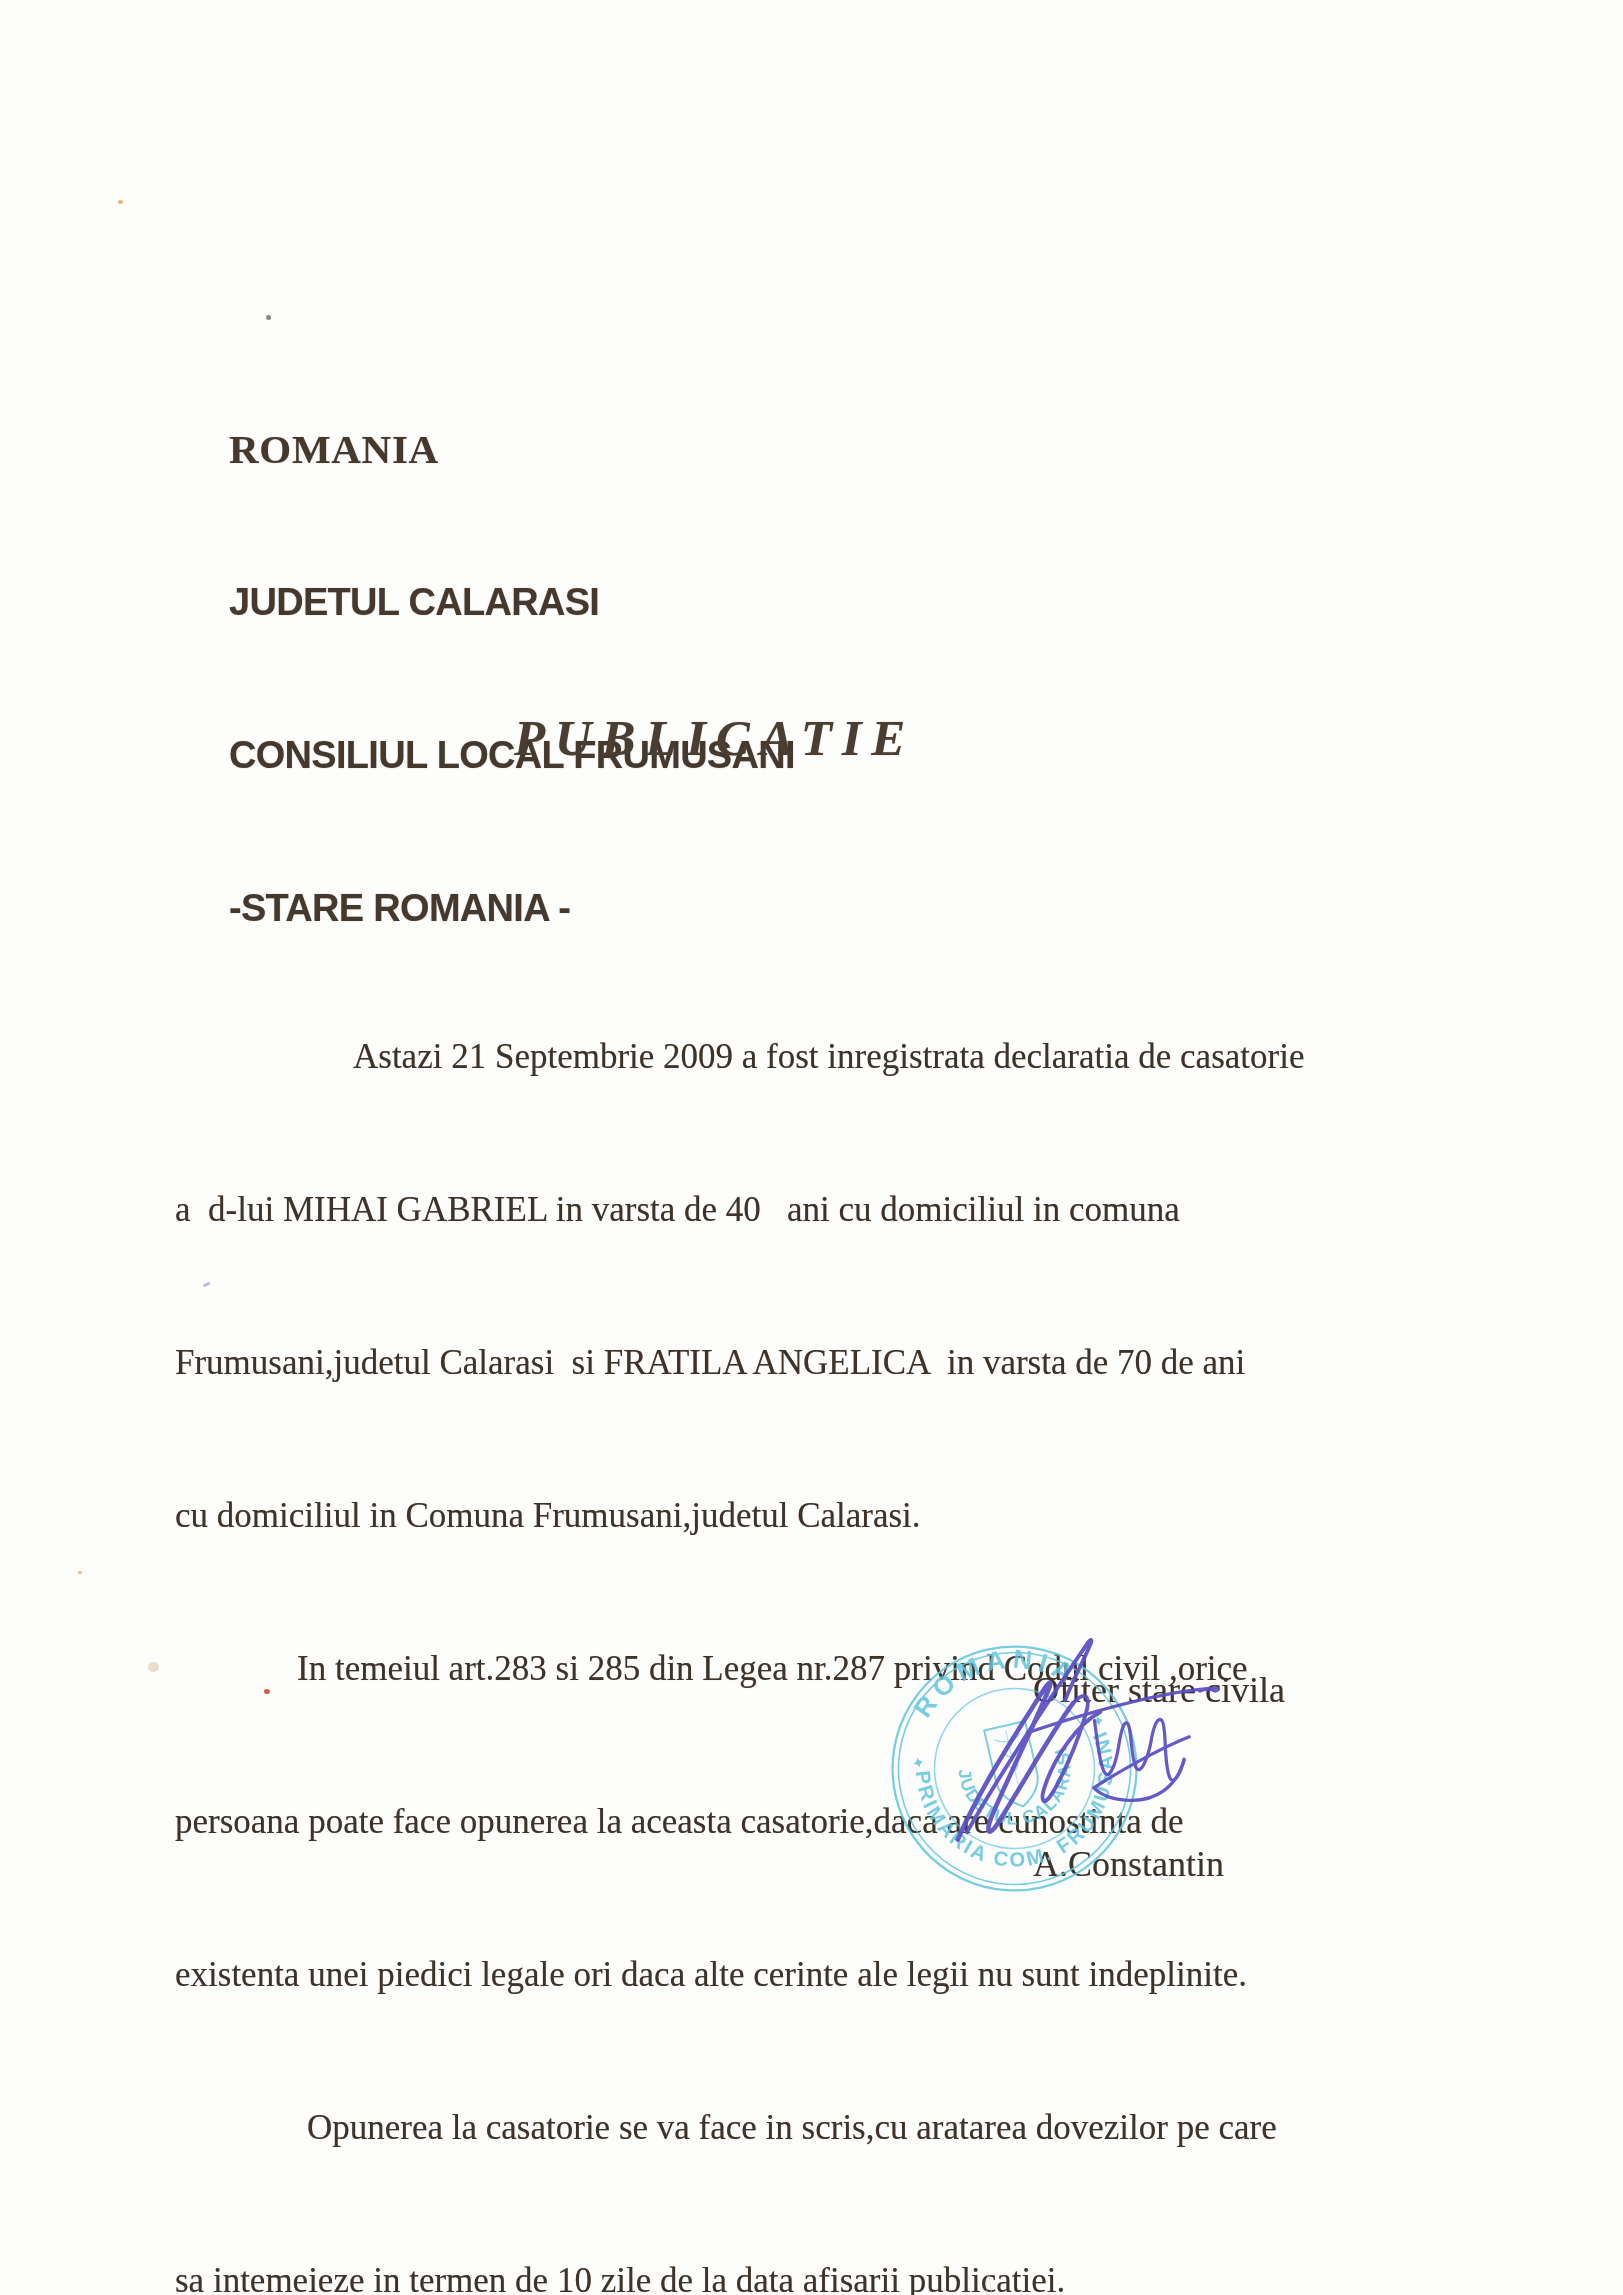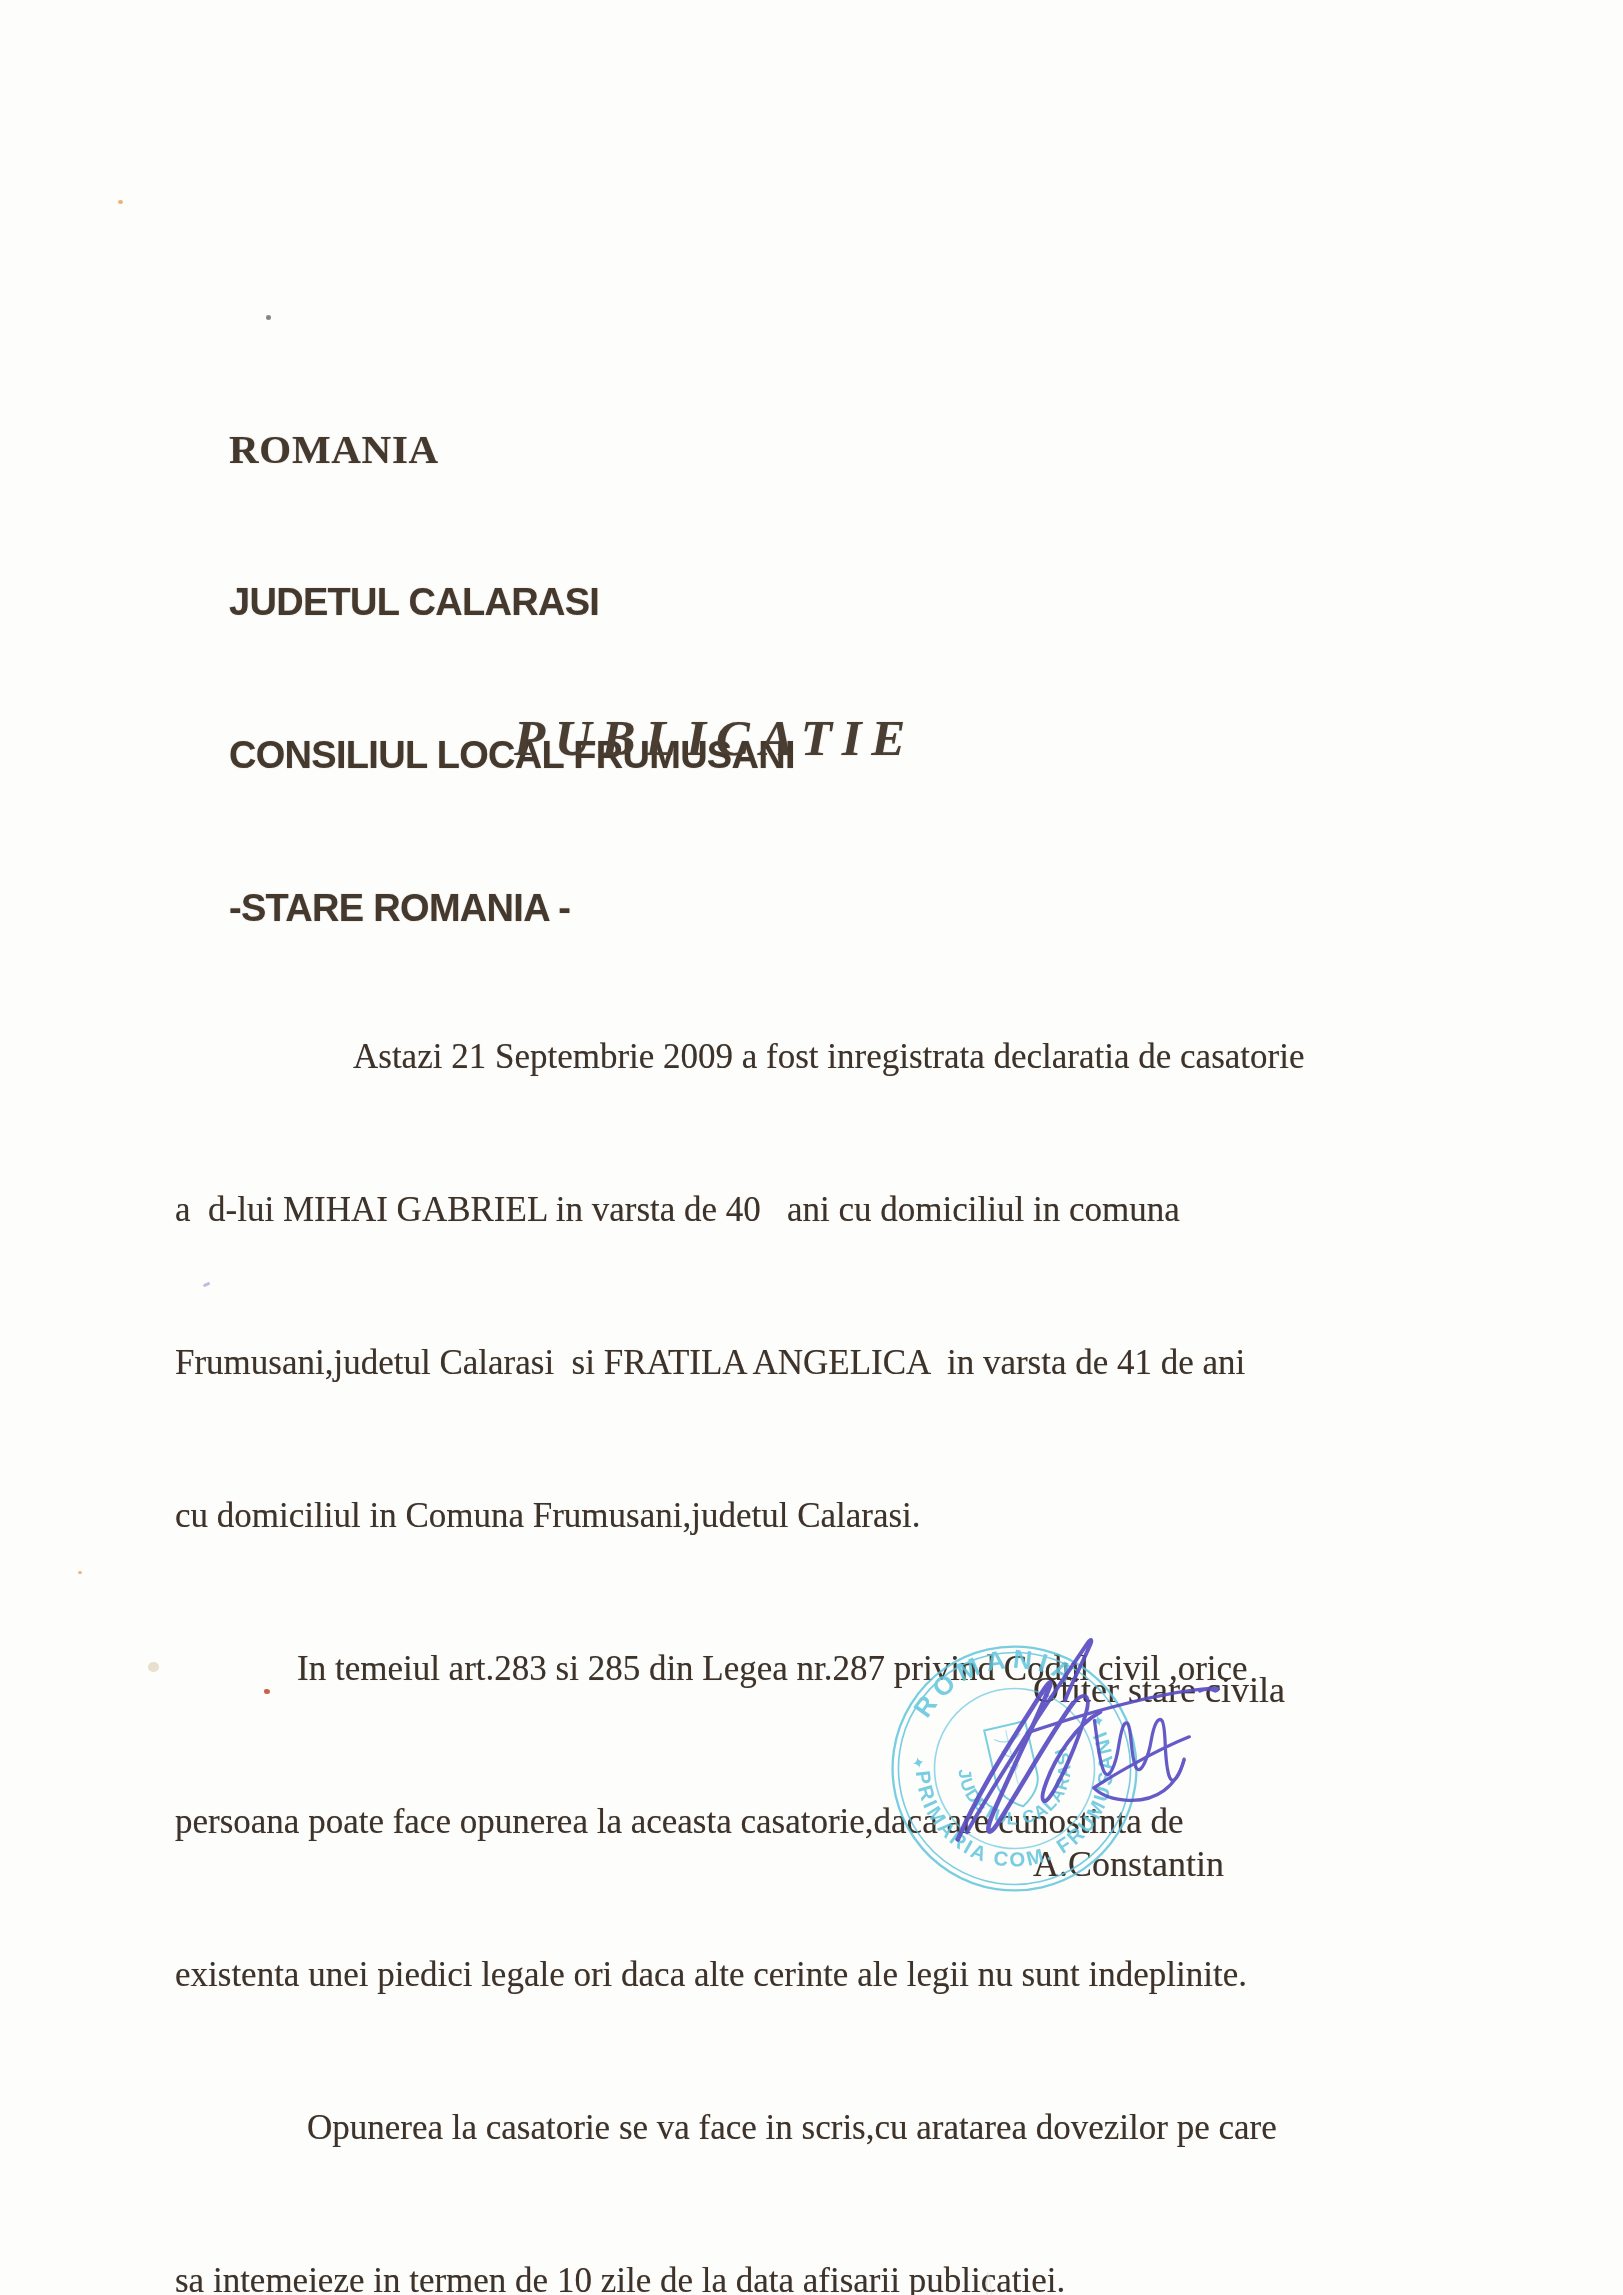--- a/index.html
+++ b/index.html
@@ -98,21 +98,21 @@
     <div class="lh-line">JUDETUL CALARASI</div>
     <div class="lh-line">CONSILIUL LOCAL FRUMUSANI</div>
     <div class="lh-line">-STARE ROMANIA -</div>
   </div>
 
   <div class="doc-title">PUBLICATIE</div>
 
   <div class="doc-body">
     <div class="b-line ind-a">Astazi 21 Septembrie 2009 a fost inregistrata declaratia de casatorie</div>
     <div class="b-line">a  d-lui MIHAI GABRIEL in varsta de 40   ani cu domiciliul in comuna</div>
-    <div class="b-line">Frumusani,judetul Calarasi  si FRATILA ANGELICA  in varsta de 41 de ani</div>
+    <div class="b-line">Frumusani,judetul Calarasi  si FRATILA ANGELICA  in varsta de 70 de ani</div>
     <div class="b-line">cu domiciliul in Comuna Frumusani,judetul Calarasi.</div>
     <div class="b-line ind-b">In temeiul art.283 si 285 din Legea nr.287 privind Codul civil ,orice</div>
     <div class="b-line">persoana poate face opunerea la aceasta casatorie,daca are cunostinta de</div>
     <div class="b-line">existenta unei piedici legale ori daca alte cerinte ale legii nu sunt indeplinite.</div>
     <div class="b-line ind-c">Opunerea la casatorie se va face in scris,cu aratarea dovezilor pe care</div>
     <div class="b-line">sa intemeieze in termen de 10 zile de la data afisarii publicatiei.</div>
   </div>
 
   <div class="sign-block">
     <div>Ofiter stare civila</div>

